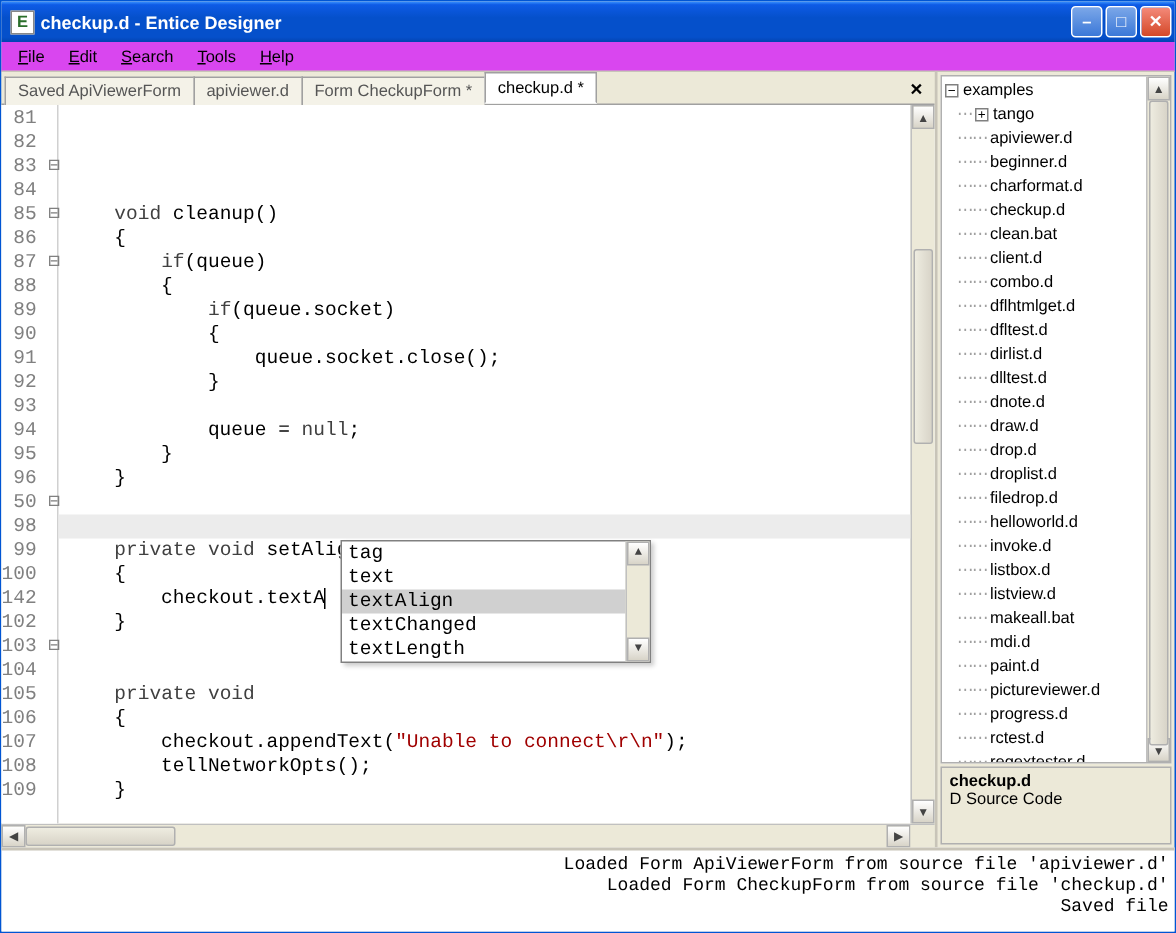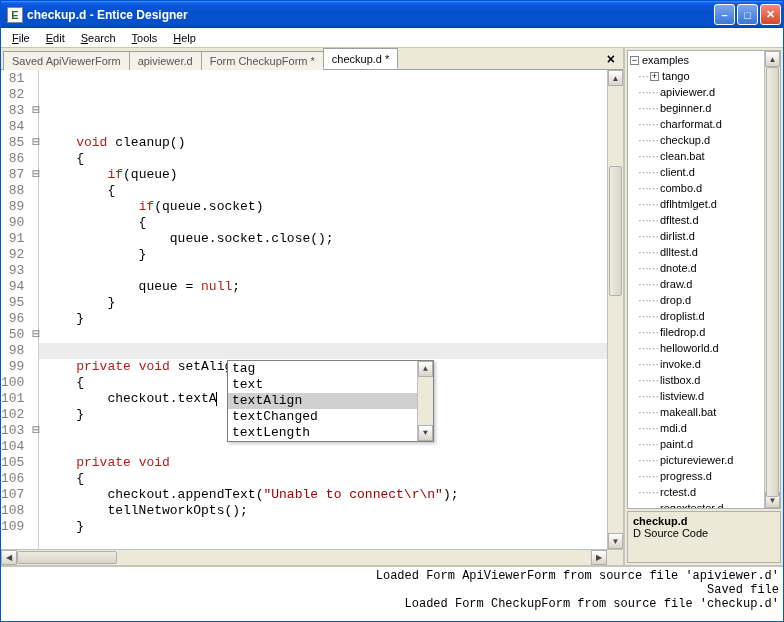--- a/index.html
+++ b/index.html
@@ -50,21 +50,21 @@
   .titlebar .win-btn.close {
     background: linear-gradient(to bottom, #f48a7a, #d44828);
   }
   .menubar {
     height: 20px;
     display: flex;
     align-items: center;
     padding: 0 4px;
     gap: 2px;
     border-bottom: 1px solid #c8c4b8;
-    background: #ffffff;
+    background: #d946ef;
   }
   .menubar .menu-item {
     padding: 2px 7px;
     cursor: pointer;
   }
   .menubar .menu-item u { text-decoration: underline; }
   .content-row {
     flex: 1;
     display: flex;
     min-height: 0;
@@ -135,21 +135,21 @@
     flex: 1;
     font-family: "Courier New", monospace;
     font-size: 13px;
     line-height: 16px;
     padding: 1px 0 0 6px;
     white-space: pre;
     color: #000;
     position: relative;
     overflow: hidden;
   }
-  .code .kw { color: #b91c1c; }
+  .code .kw { color: #404040; }
   .code .str { color: #a00000; }
   .code .hl-line {
     position: absolute;
     left: 0; right: 0;
     height: 16px;
     background: #ececec;
     z-index: 0;
   }
   .code .codeline { position: relative; z-index: 1; height: 16px; }
   .caret {
@@ -357,21 +357,21 @@
             <div class="gl"> 91  </div>
             <div class="gl"> 92  </div>
             <div class="gl"> 93  </div>
             <div class="gl"> 94  </div>
             <div class="gl"> 95  </div>
             <div class="gl"> 96  </div>
             <div class="gl"> 50 ⊟</div>
             <div class="gl"> 98  </div>
             <div class="gl"> 99  </div>
             <div class="gl">100  </div>
-            <div class="gl">101  </div>
+            <div class="gl">142  </div>
             <div class="gl">102  </div>
             <div class="gl">103 ⊟</div>
             <div class="gl">104  </div>
             <div class="gl">105  </div>
             <div class="gl">106  </div>
             <div class="gl">107  </div>
             <div class="gl">108  </div>
             <div class="gl">109  </div>
           </div>
         <div class="code" id="code"><div class="hl-line" style="top: 273px;"></div>
@@ -533,17 +533,17 @@
       </div>
       <div class="info-box">
         <div class="ib-title">checkup.d</div>
         <div>D Source Code</div>
       </div>
     </div>
   </div>
 
   <div class="output-pane" id="output">
       <div>Loaded Form ApiViewerForm from source file 'apiviewer.d'</div>
+      <div>Loaded Form CheckupForm from source file 'checkup.d'</div>
       <div>Saved file</div>
-      <div>Loaded Form CheckupForm from source file 'checkup.d'</div>
     </div>
 
 </div>
 
 </body></html>

